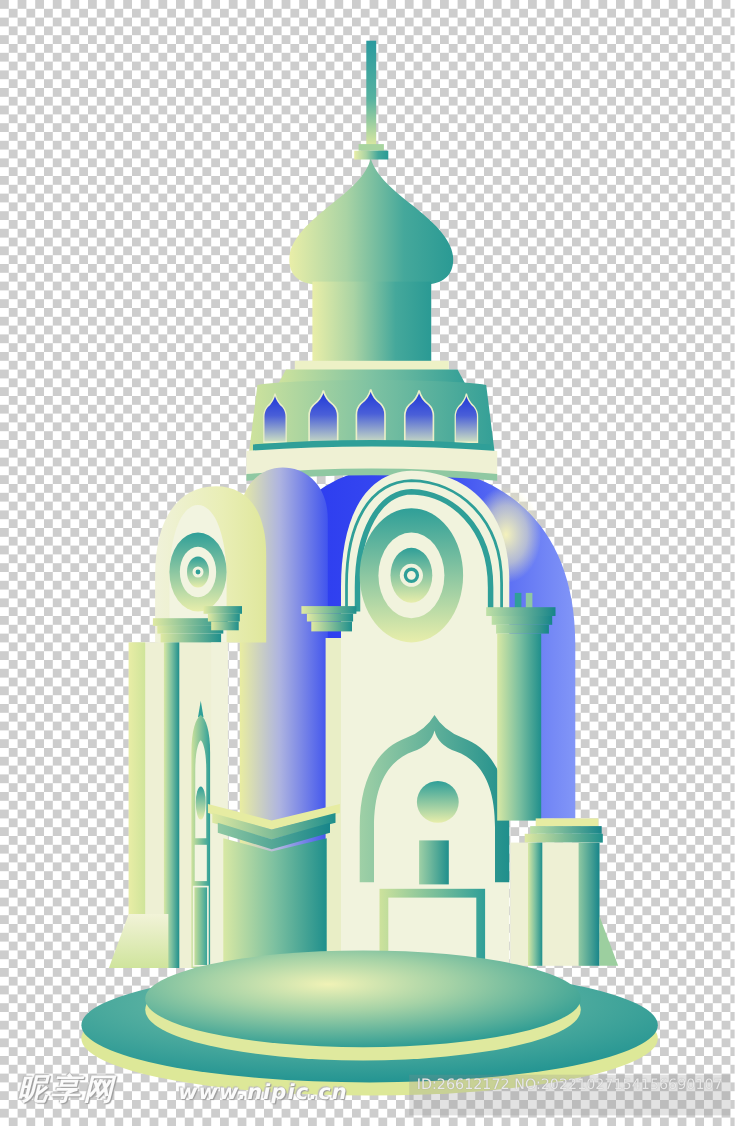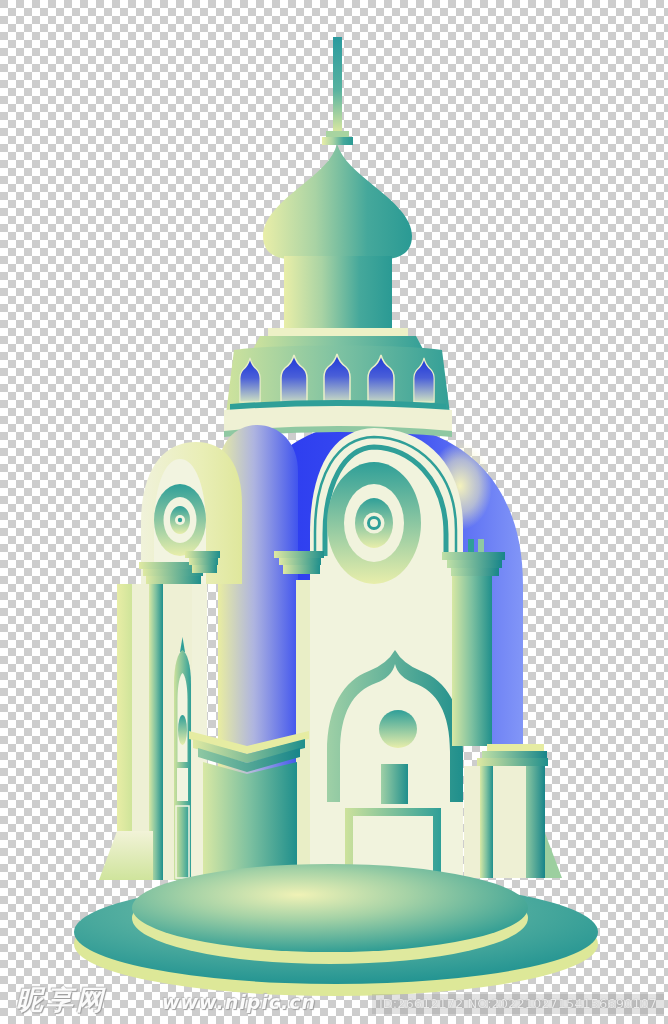--- a/index.html
+++ b/index.html
@@ -7,35 +7,35 @@
   .stage{
     position:relative;
     width:668px;height:1024px;
     overflow:hidden;
     background:
       conic-gradient(#ffffff 25%, #cdcdcd 0 50%, #ffffff 0 75%, #cdcdcd 0);
     background-size:16px 16px;
   }
   .stage svg{position:absolute;left:0;top:0;display:block;}
   .wm-left{
-    position:absolute;left:16px;bottom:6px;
+    position:absolute;left:16px;bottom:16px;
     display:flex;align-items:baseline;gap:8px;
     color:rgba(255,255,255,.95);
     font-style:italic;font-weight:bold;
     text-shadow:0 0 1px #a8a8a8, 1px 1px 1px #9a9a9a, -1px -1px 1px #bdbdbd;
     white-space:nowrap;
   }
   .wm-left .site{font-size:27px;letter-spacing:3px;}
   .wm-left .url{font-size:19px;letter-spacing:1px;margin-left:48px;}
   .wm-right{
     position:absolute;right:4px;bottom:10px;
     font-size:13px;
     color:#e9e9e9;
     background:rgba(140,140,140,.25);
-    padding:2px 7px 3px 7px;
+    padding:2px 7px 20px 7px;
     white-space:nowrap;
     text-shadow:0 0 1px rgba(120,120,120,.6);
   }
 </style>
 </head>
 <body>
 
 <div class="stage">
 
   <svg width="668" height="1024" viewBox="0 0 668 1024" aria-hidden="true">

